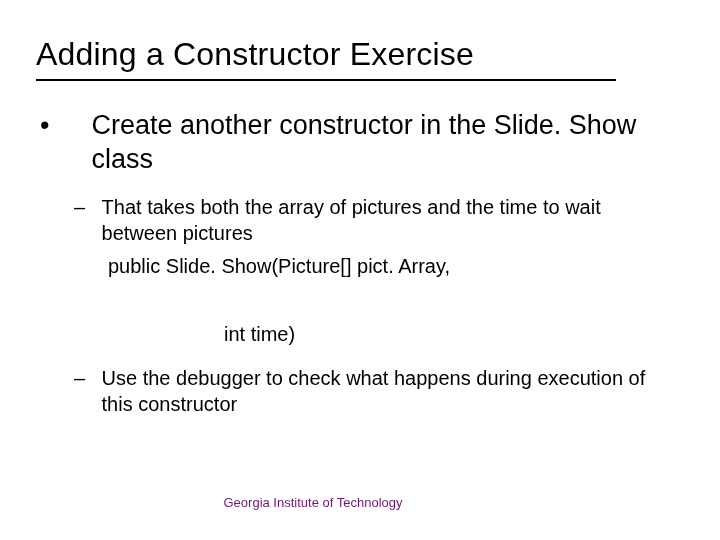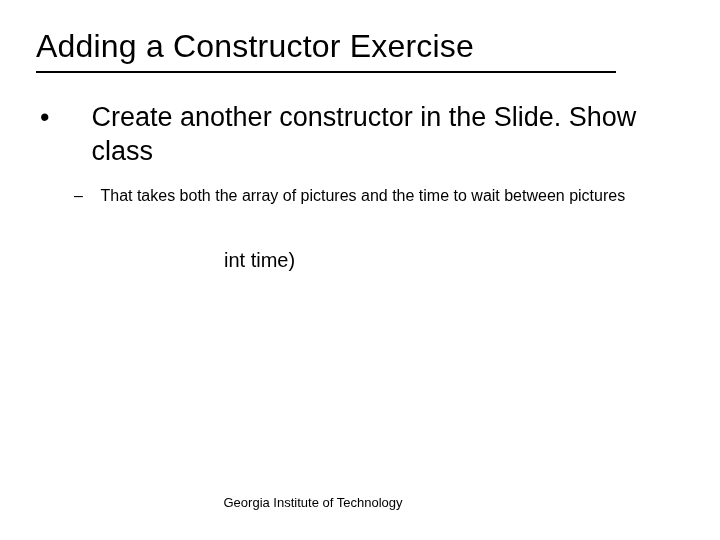--- a/index.html
+++ b/index.html
@@ -9,21 +9,21 @@
     height: 540px;
     background: #fff;
     font-family: Arial, Helvetica, sans-serif;
     color: #000;
     overflow: hidden;
   }
   .slide {
     box-sizing: border-box;
     width: 720px;
     height: 540px;
-    padding: 22px 36px 0 36px;
+    padding: 30px 36px 0 36px;
     position: relative;
   }
   .title {
     font-size: 32px;
     font-weight: 400;
     letter-spacing: 0.2px;
     padding-bottom: 4px;
     margin-top: 6px;
   }
   .title-underline {
@@ -43,21 +43,21 @@
     width: 24px;
     vertical-align: top;
   }
   .lvl1 .text {
     display: inline-block;
     width: 590px;
     vertical-align: top;
     margin-left: 20px;
   }
   .lvl2 {
-    font-size: 16px;
+    font-size: 20px;
     line-height: 1.3;
     margin-left: 38px;
     margin-top: 17px;
     margin-bottom: 4px;
   }
   .lvl2 .dash {
     display: inline-block;
     width: 22px;
     vertical-align: top;
   }
@@ -77,21 +77,21 @@
     margin-left: 116px;
     margin-top: 40px;
   }
   .footer {
     position: absolute;
     bottom: 30px;
     left: 0;
     width: 626px;
     text-align: center;
     font-size: 13px;
-    color: #000000;
+    color: #701a75;
   }
 </style>
 </head>
 <body>
 
 <div class="slide">
 
   <div class="title">Adding a Constructor Exercise</div>
   <div class="title-underline"></div>
 
@@ -99,18 +99,23 @@
     <span class="bullet">•</span>
     <span class="text">Create another constructor in the Slide. Show class</span>
   </div>
 
   <div class="lvl2">
     <span class="dash">–</span>
     <span class="text">That takes both the array of pictures and the time to wait between pictures</span>
   </div>
 
   <div class="code">
+    <div>public Slide. Show(Picture[] pict. Array,</div>
     <div class="line2">int time)</div>
   </div>
 
+  <div class="lvl2">
+    <span class="dash">–</span>
+    <span class="text">Use the debugger to check what happens during execution of this constructor</span>
+  </div>
 
   <div class="footer">Georgia Institute of Technology</div>
 </div>
 
 </body></html>

